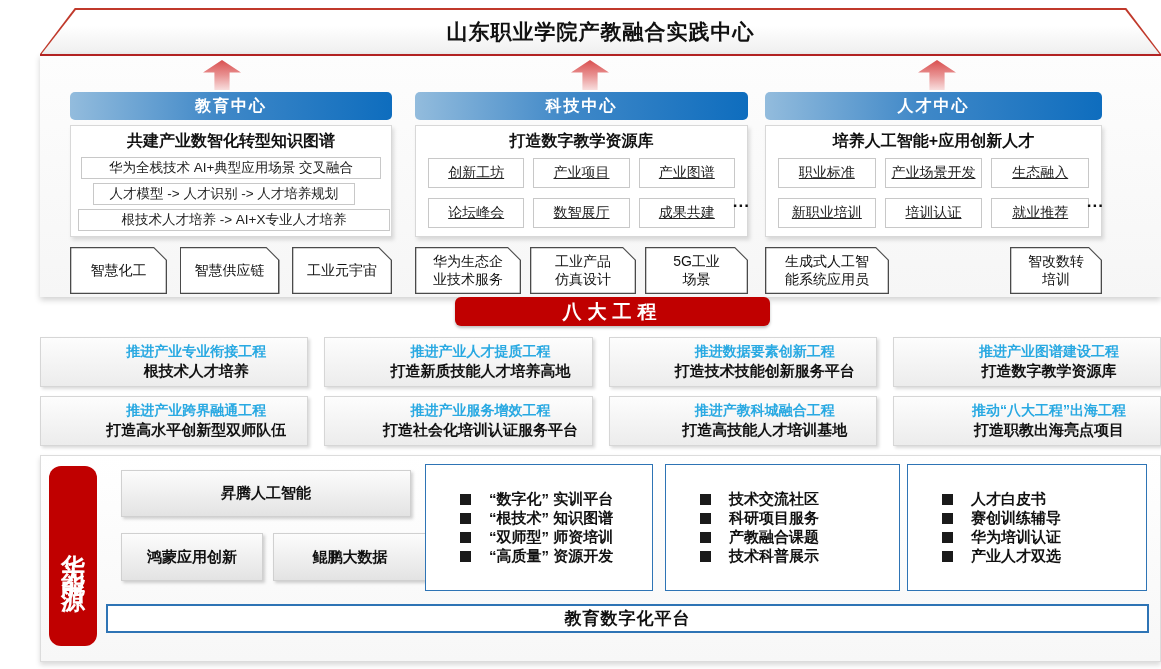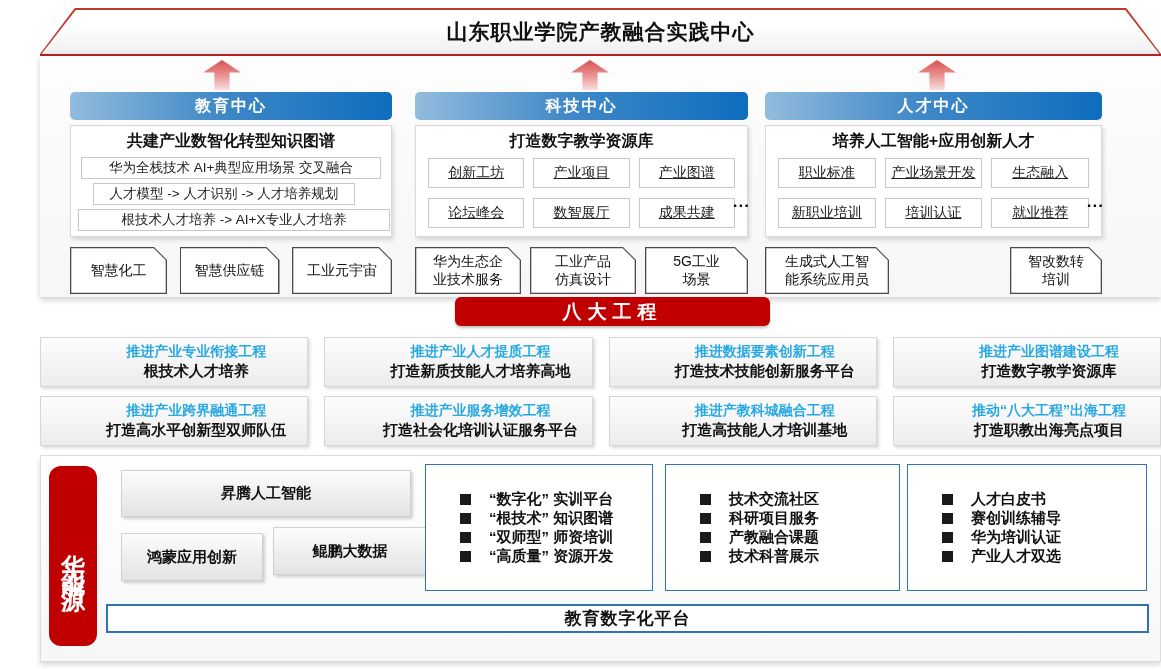--- a/index.html
+++ b/index.html
@@ -207,21 +207,21 @@
       <div class="proj-title">推动“八大工程”出海工程</div>
       <div class="proj-sub">打造职教出海亮点项目</div>
     </div>
   </div>
 
   <div class="bottom-panel">
     <div class="side-label">华为能力源</div>
 
     <div class="cap-box" style="left:80px;top:14px;width:290px;height:47px">昇腾人工智能</div>
     <div class="cap-box" style="left:80px;top:77px;width:142px;height:48px">鸿蒙应用创新</div>
-    <div class="cap-box" style="left:232px;top:71px;width:154px;height:48px">鲲鹏大数据</div>
+    <div class="cap-box" style="left:232px;top:77px;width:154px;height:48px">鲲鹏大数据</div>
 
     <div class="list-box" style="left:384px;width:228px">
       <div class="list-item">
           <span class="bullet"></span>
           <span class="list-text">“数字化” 实训平台</span>
         </div>
       <div class="list-item">
           <span class="bullet"></span>
           <span class="list-text">“根技术” 知识图谱</span>
         </div>

